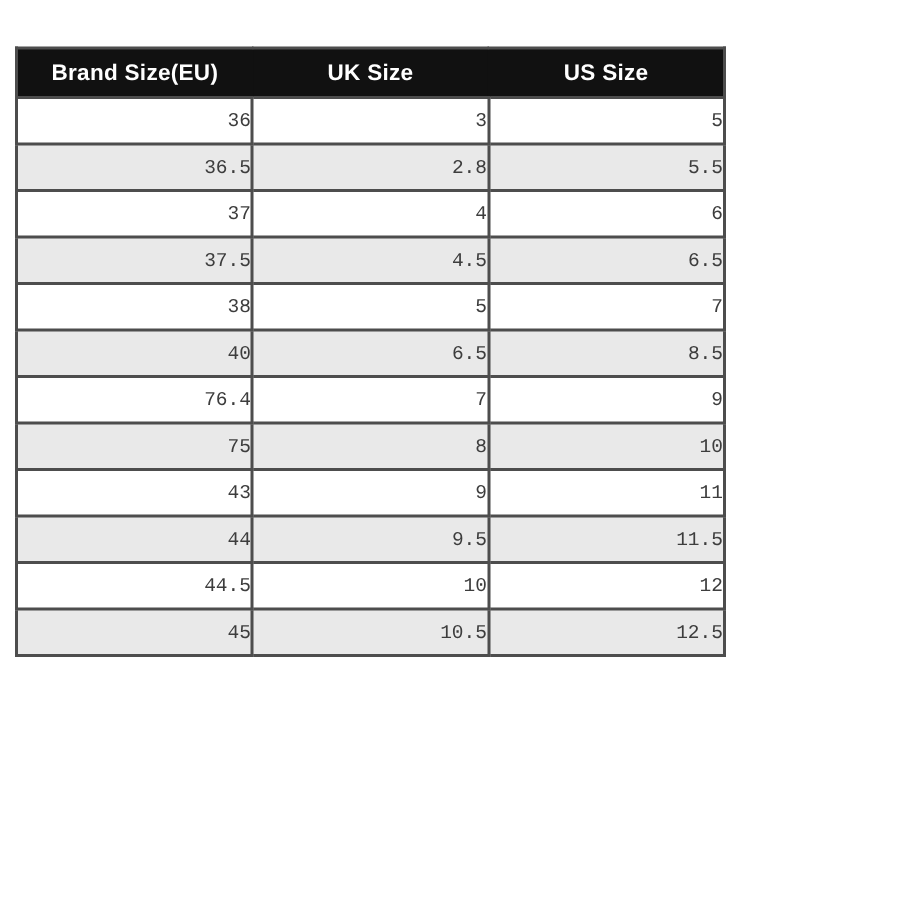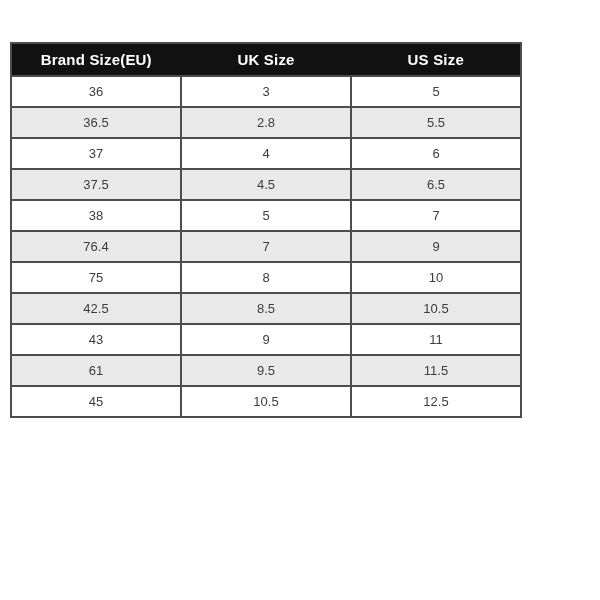--- a/index.html
+++ b/index.html
@@ -21,22 +21,22 @@
   .page {
     position: relative;
     width: 600px;
     height: 600px;
     background: var(--page-bg);
     overflow: hidden;
   }
   .table-wrap {
     position: absolute;
     left: 10px;
-    top: 42px;
-    width: 512px;
+    top: 31px;
+    width: 474px;
   }
   table.size-table {
     width: 100%;
     border-collapse: collapse;
     table-layout: fixed;
     border: 2px solid var(--border-color);
   }
   table.size-table th {
     background: var(--header-bg);
     color: var(--header-text);
@@ -44,27 +44,28 @@
     font-size: 15px;
     height: 33px;
     text-align: center;
     vertical-align: middle;
     border: 1px solid var(--header-bg);
     padding: 0;
     letter-spacing: 0.2px;
   }
   table.size-table td {
     height: 31px;
-    text-align: center;
+    text-align: right;
     vertical-align: middle;
     font-size: 13px;
     color: var(--cell-text);
     background: var(--row-bg);
     border: 2px solid var(--border-color);
     padding: 0;
+    font-family: Liberation Mono, monospace;
   }
   table.size-table tbody tr:nth-child(even) td {
     background: var(--row-alt-bg);
   }
 </style>
 </head>
 <body>
 
 <div class="page">
   <div class="table-wrap">
@@ -96,43 +97,48 @@
             <td>37.5</td>
             <td>4.5</td>
             <td>6.5</td>
           </tr>
           <tr>
             <td>38</td>
             <td>5</td>
             <td>7</td>
           </tr>
           <tr>
+            <td>40</td>
+            <td>6.5</td>
+            <td>8.5</td>
+          </tr>
+          <tr>
             <td>76.4</td>
             <td>7</td>
             <td>9</td>
           </tr>
           <tr>
             <td>75</td>
             <td>8</td>
             <td>10</td>
           </tr>
           <tr>
-            <td>42.5</td>
-            <td>8.5</td>
-            <td>10.5</td>
-          </tr>
-          <tr>
             <td>43</td>
             <td>9</td>
             <td>11</td>
           </tr>
           <tr>
-            <td>61</td>
+            <td>44</td>
             <td>9.5</td>
             <td>11.5</td>
+          </tr>
+          <tr>
+            <td>44.5</td>
+            <td>10</td>
+            <td>12</td>
           </tr>
           <tr>
             <td>45</td>
             <td>10.5</td>
             <td>12.5</td>
           </tr>
         </tbody>
     </table>
   </div>
 </div>

